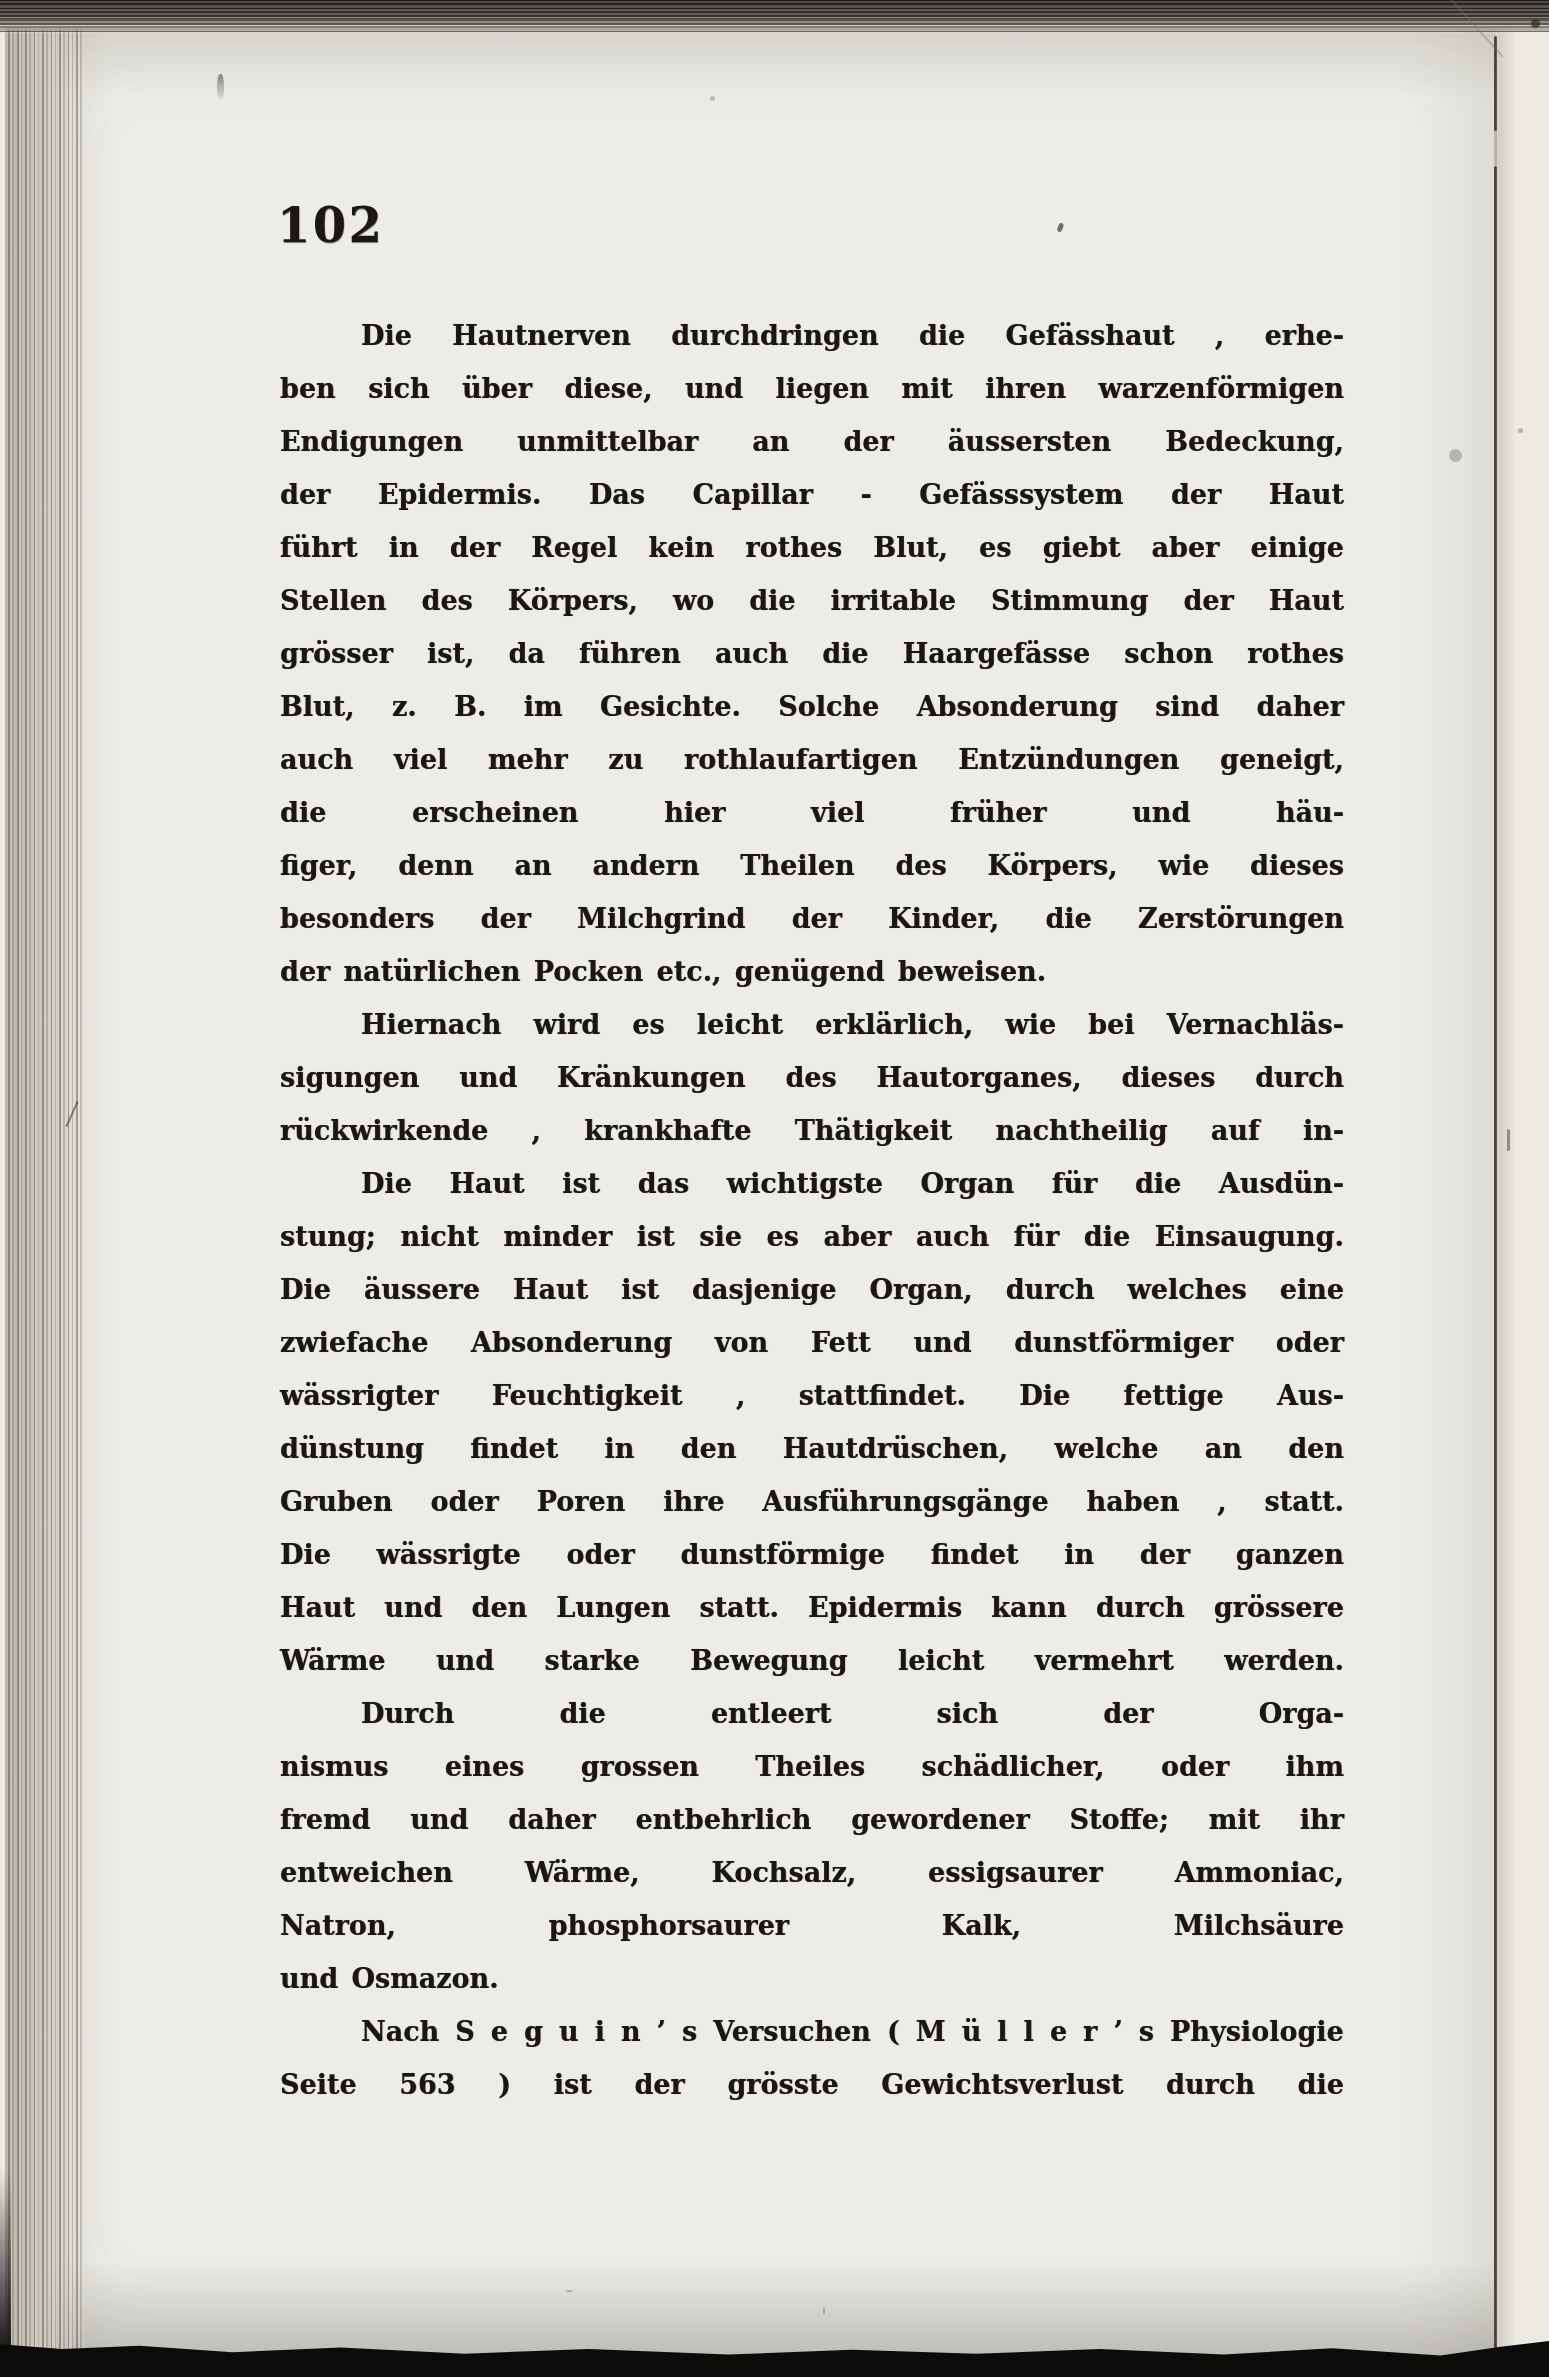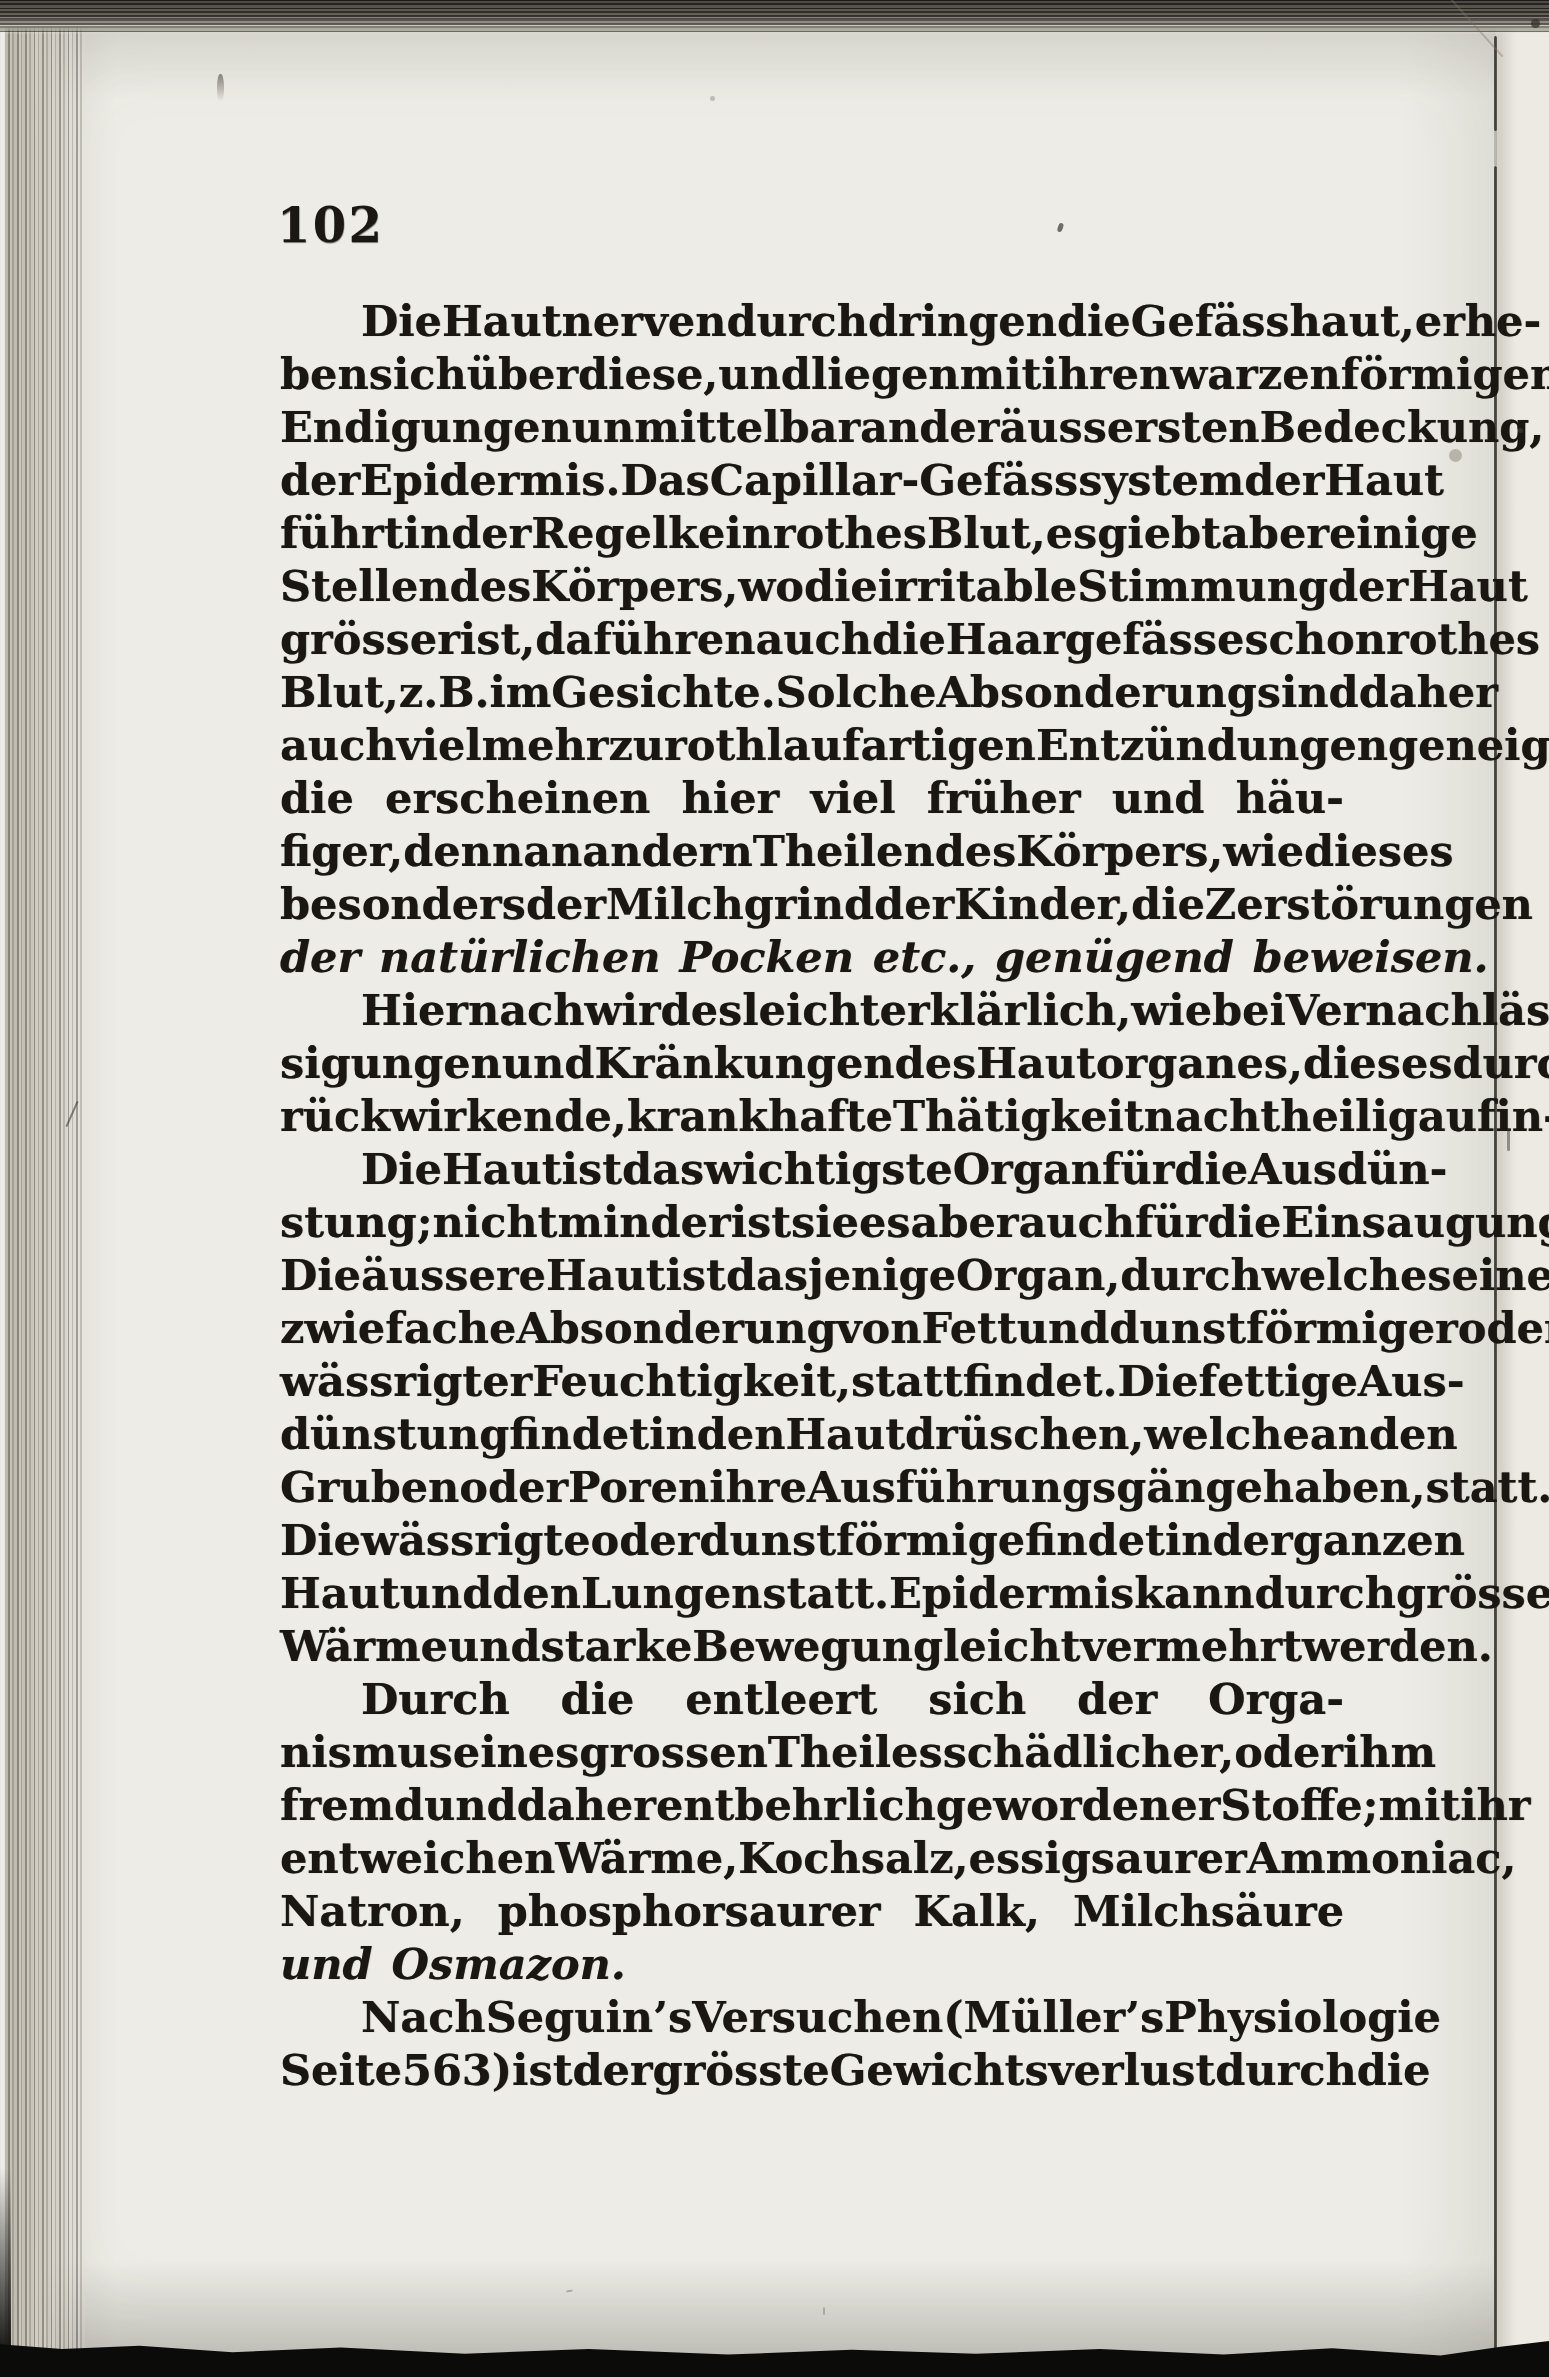--- a/index.html
+++ b/index.html
@@ -52,29 +52,29 @@
   }
   .edge-bottom-left{position:absolute;left:0;bottom:23px;width:11px;height:186px;background:linear-gradient(0deg,#151412, rgba(21,20,18,0));}
 
   .page-number{
     position:absolute;left:277px;top:197px;
     font-size:48px;font-weight:700;color:#1b1814;letter-spacing:2.3px;
     text-shadow:0.5px 0.5px 0.8px rgba(27,24,20,.55);
     filter:blur(0.2px);
   }
   .text-block{
-    position:absolute;left:280px;top:295px;width:1064px;
-    font-size:43px;font-weight:700;color:#1a1713;
+    position:absolute;left:280px;top:309px;width:1064px;
+    font-size:27px;font-weight:700;color:#1a1713;
     text-shadow:0.4px 0.4px 0.7px rgba(26,22,18,.50), -0.2px -0.2px 0.5px rgba(26,22,18,.30);
     filter:blur(0.2px);
   }
   .line{height:53px;line-height:53px;white-space:pre;}
   .line.just{display:flex;justify-content:space-between;}
   .line.indent{padding-left:81px;}
-  .line:not(.just){word-spacing:3.9px;font-style:italic;}
+  .line:not(.just){word-spacing:3.9px;}
 
   
   .speck{position:absolute;border-radius:50%;}
   .s1{left:1058px;top:223px;width:4.6px;height:8.5px;background:rgba(45,42,36,.65);transform:rotate(18deg);border-radius:40%;}
   .s2{left:1449px;top:449px;width:13px;height:13px;background:rgba(112,107,95,.40);}
   .s3{left:1518px;top:428px;width:5.4px;height:5.4px;background:rgba(95,90,78,.38);}
   .s4{left:217px;top:74px;width:7px;height:28px;border-radius:45%;background:linear-gradient(180deg,rgba(72,68,58,.60),rgba(72,68,58,0));}
   .s5{left:71px;top:1100px;width:2.3px;height:28px;background:rgba(48,45,40,.55);transform:rotate(24deg);border-radius:1.5px;}
   .s6{left:1507px;top:1129px;width:3.1px;height:22px;background:rgba(55,52,46,.48);border-radius:1.5px;}
   .s7{left:566px;top:2290px;width:7px;height:2.3px;background:rgba(70,66,58,.32);transform:rotate(-12deg);}

